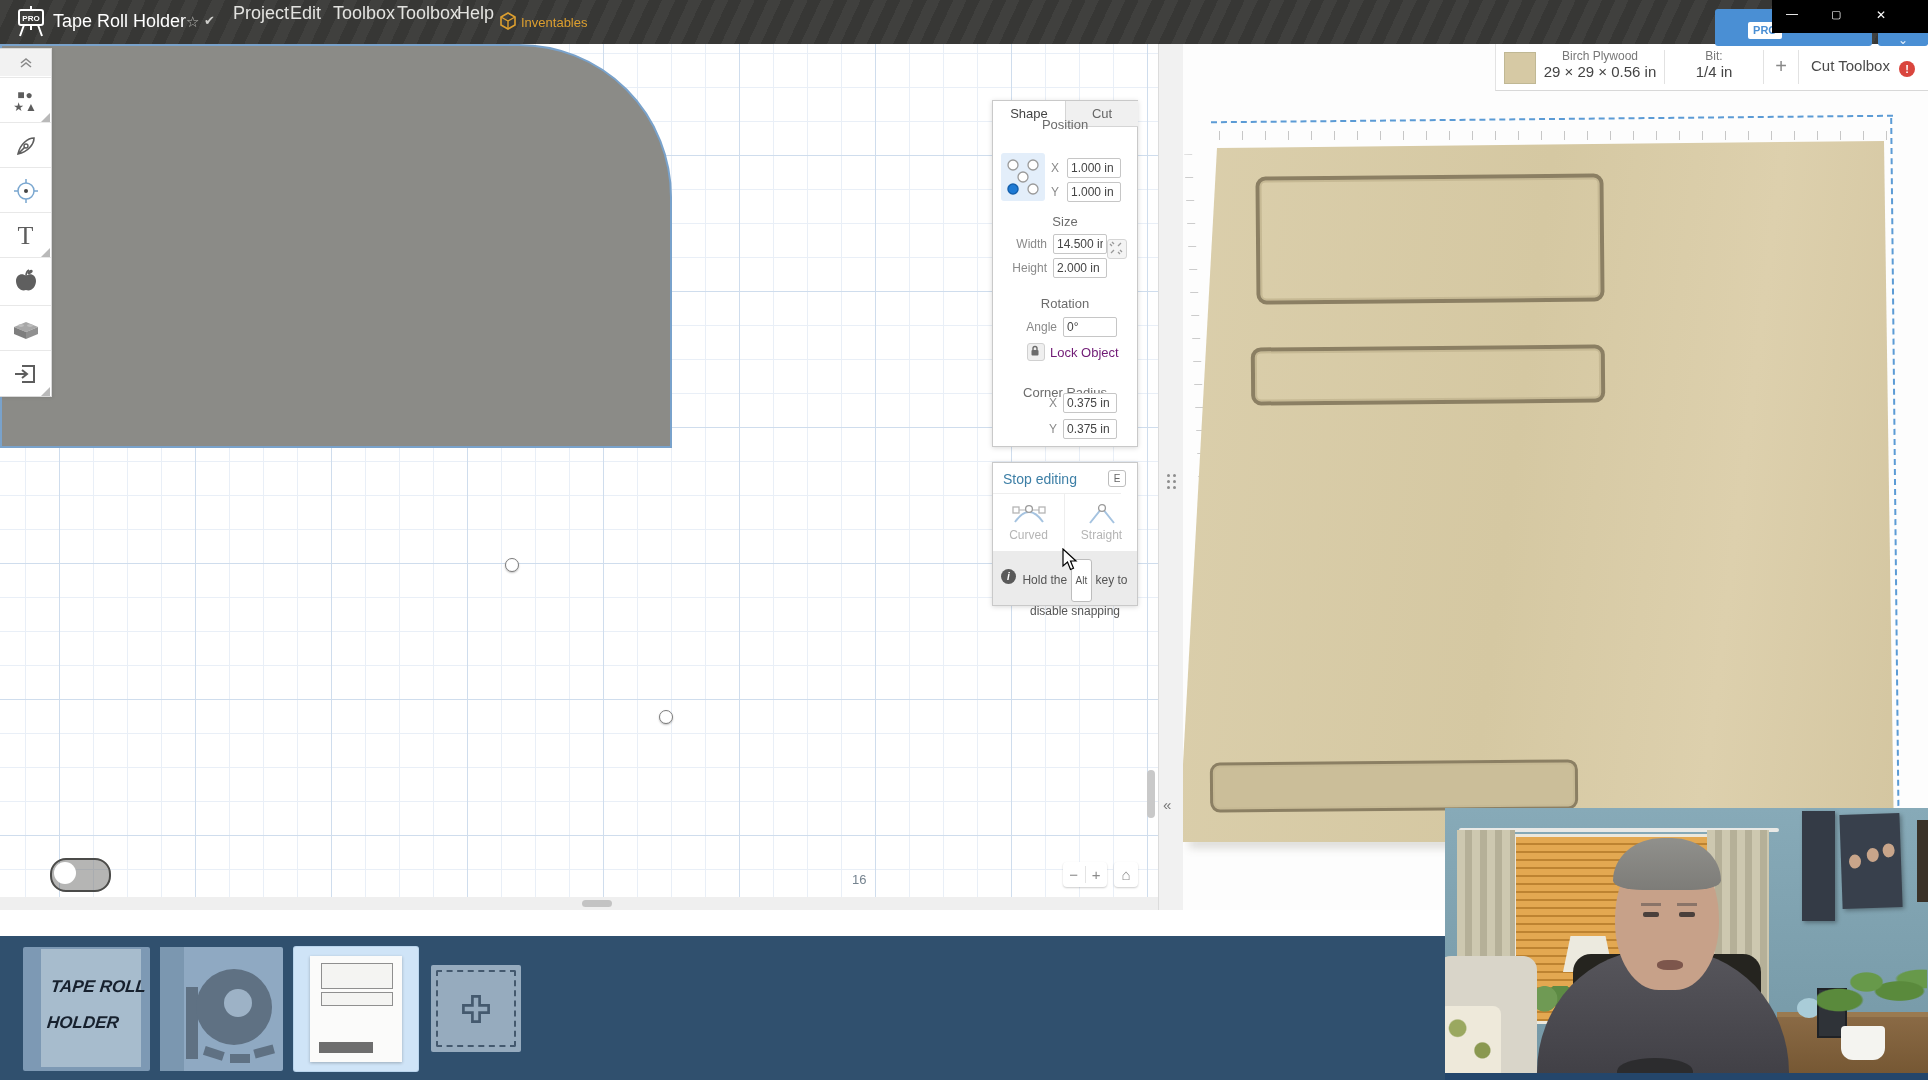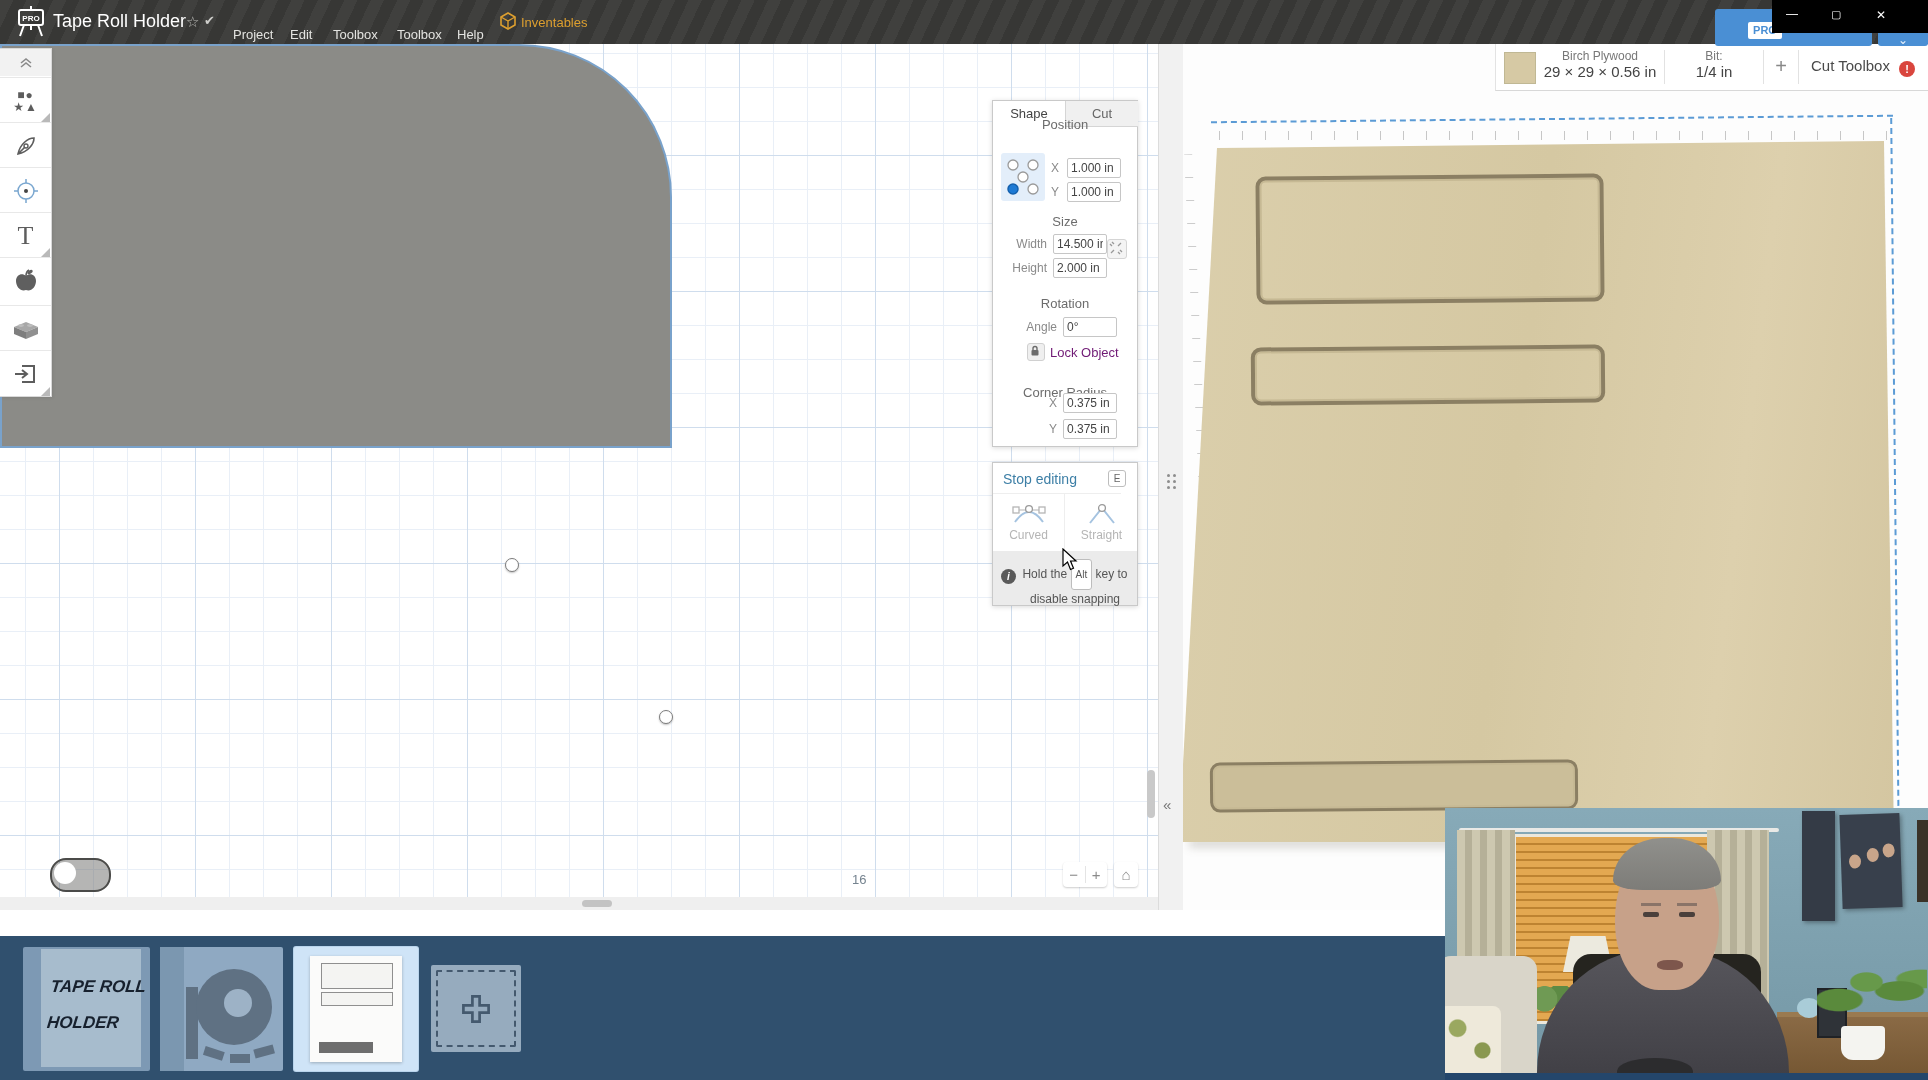--- a/index.html
+++ b/index.html
@@ -2,21 +2,21 @@
 <html><head>
 <meta charset="utf-8">
 <style>
   html,body{margin:0;padding:0;background:#222;}
   #app{position:relative;width:1928px;height:1080px;overflow:hidden;
        font-family:"Liberation Sans",sans-serif;background:#fff;-webkit-font-smoothing:antialiased;}
   .abs{position:absolute;}
   
   #titlebar{left:0;top:0;width:1928px;height:44px;background:#3a3a38;
     background-image:repeating-linear-gradient(115deg,rgba(255,255,255,.03) 0 12px,rgba(0,0,0,.06) 12px 24px);}
-  #titlebar .menu{color:#e3e3e0;font-size:13px;top:27px;cursor:default;}
+  #titlebar .menu{color:#e3e3e0;font-size:18px;top:3px;cursor:default;}
   #app-title{color:#fff;font-size:18px;top:11px;left:53px;white-space:nowrap;}
   
   #toolbar{left:0;top:48px;width:51px;height:347px;background:#fff;border:1px solid #d9d9d9;border-left:none;box-shadow:1px 1px 3px rgba(0,0,0,.08);}
   .tool{position:absolute;left:0;width:51px;height:45px;border-top:1px solid #e8e8e8;display:flex;align-items:center;justify-content:center;}
   .fold:after{content:"";position:absolute;right:1px;bottom:1px;border-style:solid;border-width:0 0 9px 9px;border-color:transparent transparent #b9b9b9 transparent;}
   
   #canvas{left:0;top:44px;width:1158px;height:853px;overflow:hidden;background:#fff;
     background-image:
       linear-gradient(#cfdded 1px,transparent 1px),linear-gradient(90deg,#cfdded 1px,transparent 1px),
       linear-gradient(#e9eff7 1px,transparent 1px),linear-gradient(90deg,#e9eff7 1px,transparent 1px);
@@ -276,21 +276,21 @@
             <path d="M4 21 L16 6 L28 21" fill="none" stroke="#a5c3e0" stroke-width="2"></path>
             <circle cx="16" cy="6" r="3.4" fill="#fff" stroke="#9a9a9a" stroke-width="1.3"></circle>
           </svg>
         <div style="font-size:12px;color:#b5b5b5;margin-top:2px;">Straight</div>
       </div>
     </div>
     <div class="abs" style="left:0;top:88px;width:144px;height:54px;background:#ebebeb;">
       <div class="abs" style="left:8px;top:18px;width:15px;height:15px;border-radius:50%;background:#5a5a5a;color:#fff;font-size:10px;font-style:italic;font-weight:bold;text-align:center;line-height:15px;">i</div>
       <div class="abs" style="left:24px;top:8px;width:116px;text-align:center;font-size:12px;color:#555;line-height:19px;">
         <span>Hold the</span>
-        <span style="display:inline-block;border:1px solid #bdbdbd;border-radius:3px;background:#fff;padding:8px 4px;font-size:10px;line-height:13px;">Alt</span>
+        <span style="display:inline-block;border:1px solid #bdbdbd;border-radius:3px;background:#fff;padding:14px 4px;font-size:10px;line-height:13px;">Alt</span>
         <span>key to disable snapping</span>
       </div>
     </div>
   </div>
 
   <div id="wp-strip" class="abs">
     <div class="thumb" style="left:23px;width:127px;background:#7d99b4;">
       <div class="abs" style="left:18px;top:2px;width:100px;height:118px;background:#a7bccd;"></div>
       <div class="abs" style="left:26px;top:22px;font-size:17px;font-weight:bold;font-style:italic;color:#17212e;line-height:36px;white-space:nowrap;transform:skewX(-6deg);">
         <span>TAPE ROLL</span><br><span>HOLDER</span>

